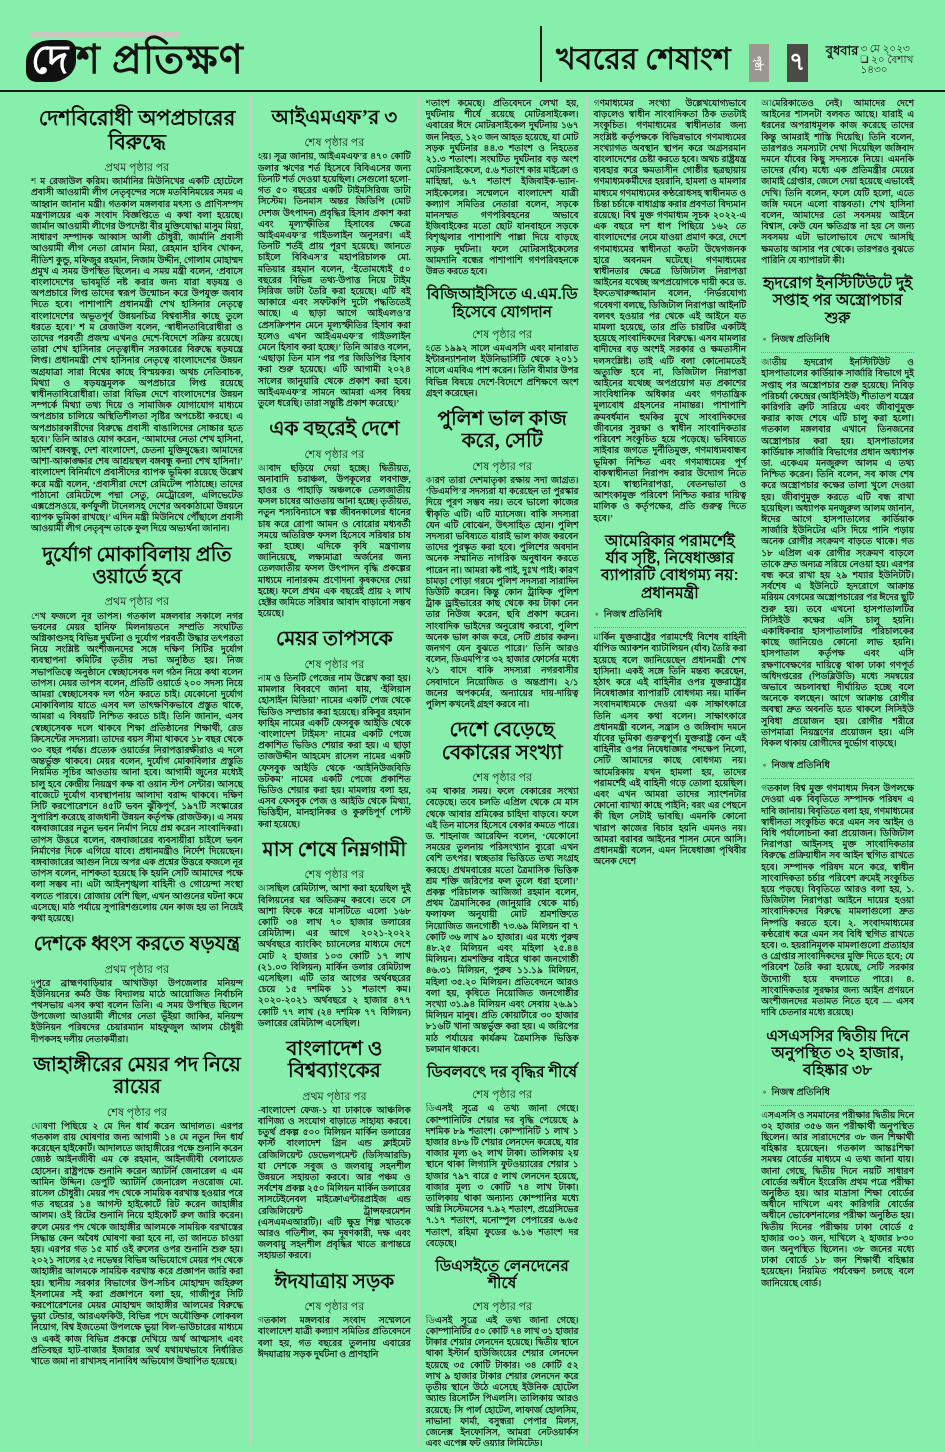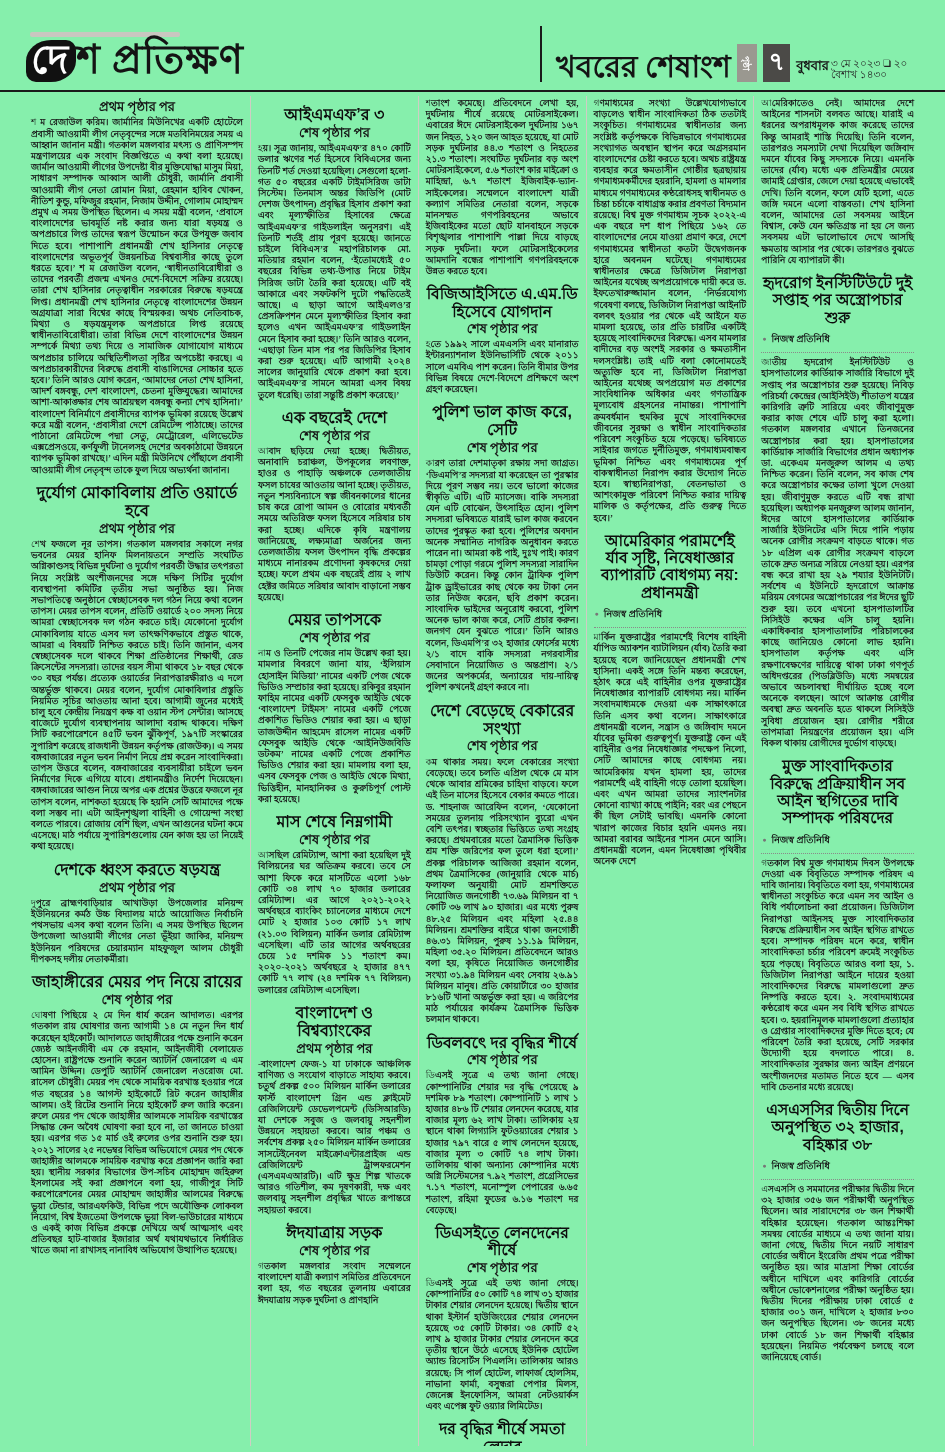--- a/index.html
+++ b/index.html
@@ -12,21 +12,21 @@
   .header{
     display:flex;align-items:flex-end;gap:14px;
     padding:16px 26px 8px 26px;border-bottom:2px solid #1a1a1a;
     height:66px;box-sizing:content-box;
   }
   .masthead{flex:0 0 500px;display:flex;flex-direction:column;justify-content:flex-end;}
   .tagline-bar{width:150px;height:5px;background:#c9c7c0;margin:0 0 3px 4px;border-radius:2px;}
   .masthead-title{font-size:40px;font-weight:900;line-height:1;letter-spacing:1px;white-space:nowrap;}
   .logo-mark{background:#111;color:#fff;border-radius:50% 10px 50% 10px;padding:0 7px 2px 5px;display:inline-block;}
   .vr{width:2px;background:#1a1a1a;height:56px;align-self:flex-end;}
-  .header-right{display:flex;align-items:flex-end;gap:6px;flex:1;}
+  .header-right{display:flex;align-items:flex-start;gap:18px;flex:1;}
   .section-title{font-size:30px;font-weight:900;white-space:nowrap;line-height:1;}
   .page-label-box{
     width:20px;height:38px;background:#9a9890;color:#fff;display:flex;align-items:center;justify-content:center;
     writing-mode:vertical-rl;font-size:9px;font-weight:bold;
   }
   .page-number-box{
     width:38px;height:38px;background:#4b4a47;color:#fff;display:flex;align-items:center;justify-content:center;
     font-size:25px;font-weight:900;
   }
   .dateblock{display:flex;gap:2px;padding-bottom:2px;}
@@ -39,24 +39,24 @@
   .col{overflow:hidden;height:100%;padding:2px 7px;border-right:1px solid #cfcdc4;}
   .col:last-child{border-right:none;}
   .col-1{flex:0 0 212px;}
   .col-n{flex:1 1 0;}
   article{margin:0 0 4px 0;}
   h2{
     font-family:"Liberation Sans","DejaVu Sans",sans-serif;
     text-align:center;font-weight:900;margin:8px 0 1px 0;line-height:1.12;color:#0c0c0c;
   }
   .h-lg{font-size:21px;}
-  .h-md{font-size:16px;}
+  .h-md{font-size:20px;font-family:Liberation Serif, serif;}
   .h-sm{font-size:15.5px;}
   .cont{
-    text-align:center;font-weight:bold;font-size:13px;line-height:1.1;margin:2px 0 3px 0;
+    text-align:center;font-weight:normal;font-size:11px;line-height:1.1;margin:8px 0 3px 0;
   }
   .reporter{
     display:flex;align-items:center;gap:5px;font-size:9.5px;font-weight:bold;
     padding:4px 1px 5px 1px;margin:2px 0 4px 0;border-bottom:1px dotted #8a8a8a;
   }
   .reporter .bullet{font-size:7px;color:#777;line-height:1;}
   .body{
     font-size:9px;line-height:11.2px;text-align:justify;margin:0 0 5px 0;
     word-break:break-word;hyphens:auto;color:#161616;font-weight:bold;
   }
@@ -81,20 +81,21 @@
         <span class="day">বুধবার</span>
         <span class="date">৩ মে ২০২৩ ❑ ২০ বৈশাখ ১৪৩০</span>
       </div>
     </div>
   </div>
 
   <div class="content">
 
     <div class="col col-1">
       <article>
+        <h2 class="h-lg">দেশবিরোধী অপপ্রচারের বিরুদ্ধে</h2>
         <div class="cont">প্রথম পৃষ্ঠার পর</div>
         <p class="body">শ ম রেজাউল করিম। জার্মানির মিউনিখের একটি হোটেলে প্রবাসী আওয়ামী লীগ নেতৃবৃন্দের সঙ্গে মতবিনিময়ের সময় এ আহ্বান জানান মন্ত্রী। গতকাল মঙ্গলবার মৎস্য ও প্রাণিসম্পদ মন্ত্রণালয়ের এক সংবাদ বিজ্ঞপ্তিতে এ কথা বলা হয়েছে। জার্মান আওয়ামী লীগের উপদেষ্টা বীর মুক্তিযোদ্ধা মাসুম মিয়া, সাধারণ সম্পাদক আব্বাস আলী চৌধুরী, জার্মানি প্রবাসী আওয়ামী লীগ নেতা রোমান মিয়া, রেহমান হাবিব খোকন, নীতিশ কুন্ডু, মফিজুর রহমান, নিজাম উদ্দীন, গোলাম মোহাম্মদ প্রমুখ এ সময় উপস্থিত ছিলেন। এ সময় মন্ত্রী বলেন, ‘প্রবাসে বাংলাদেশের ভাবমূর্তি নষ্ট করার জন্য যারা ষড়যন্ত্র ও অপপ্রচারে লিপ্ত তাদের স্বরূপ উন্মোচন করে উপযুক্ত জবাব দিতে হবে। পাশাপাশি প্রধানমন্ত্রী শেখ হাসিনার নেতৃত্বে বাংলাদেশের অভূতপূর্ব উন্নয়নচিত্র বিশ্ববাসীর কাছে তুলে ধরতে হবে।’ শ ম রেজাউল বলেন, ‘স্বাধীনতাবিরোধীরা ও তাদের পরবর্তী প্রজন্ম এখনও দেশে-বিদেশে সক্রিয় রয়েছে। তারা শেখ হাসিনার নেতৃত্বাধীন সরকারের বিরুদ্ধে ষড়যন্ত্রে লিপ্ত। প্রধানমন্ত্রী শেখ হাসিনার নেতৃত্বে বাংলাদেশের উন্নয়ন অগ্রযাত্রা সারা বিশ্বের কাছে বিস্ময়কর। অথচ নেতিবাচক, মিথ্যা ও ষড়যন্ত্রমূলক অপপ্রচারে লিপ্ত রয়েছে স্বাধীনতাবিরোধীরা। তারা বিভিন্ন দেশে বাংলাদেশের উন্নয়ন সম্পর্কে মিথ্যা তথ্য দিয়ে ও সামাজিক যোগাযোগ মাধ্যমে অপপ্রচার চালিয়ে অস্থিতিশীলতা সৃষ্টির অপচেষ্টা করছে। এ অপপ্রচারকারীদের বিরুদ্ধে প্রবাসী বাঙালিদের সোচ্চার হতে হবে।’ তিনি আরও যোগ করেন, ‘আমাদের নেতা শেখ হাসিনা, আদর্শ বঙ্গবন্ধু, দেশ বাংলাদেশ, চেতনা মুক্তিযুদ্ধের। আমাদের আশা-আকাঙ্ক্ষার শেষ আশ্রয়স্থল বঙ্গবন্ধু কন্যা শেখ হাসিনা।’ বাংলাদেশ বিনির্মাণে প্রবাসীদের ব্যাপক ভূমিকা রয়েছে উল্লেখ করে মন্ত্রী বলেন, ‘প্রবাসীরা দেশে রেমিটেন্স পাঠাচ্ছে। তাদের পাঠানো রেমিটেন্সে পদ্মা সেতু, মেট্রোরেল, এলিভেটেড এক্সপ্রেসওয়ে, কর্ণফুলী টানেলসহ দেশের অবকাঠামো উন্নয়নে ব্যাপক ভূমিকা রাখছে।’ এদিন মন্ত্রী মিউনিখে পৌঁছালে প্রবাসী আওয়ামী লীগ নেতৃবৃন্দ তাকে ফুল দিয়ে অভ্যর্থনা জানান।</p>
       </article>
       <article>
         <h2 class="h-md">দুর্যোগ মোকাবিলায় প্রতি ওয়ার্ডে হবে</h2>
         <div class="cont">প্রথম পৃষ্ঠার পর</div>
         <p class="body">শেখ ফজলে নূর তাপস। গতকাল মঙ্গলবার সকালে নগর ভবনের মেয়র হানিফ মিলনায়তনে সম্প্রতি সংঘটিত অগ্নিকাণ্ডসহ বিভিন্ন দুর্ঘটনা ও দুর্যোগ পরবর্তী উদ্ধার তৎপরতা নিয়ে সংশ্লিষ্ট অংশীজনদের সঙ্গে দক্ষিণ সিটির দুর্যোগ ব্যবস্থাপনা কমিটির তৃতীয় সভা অনুষ্ঠিত হয়। নিজ সভাপতিত্বে অনুষ্ঠানে স্বেচ্ছাসেবক দল গঠন নিয়ে কথা বলেন তাপস। মেয়র তাপস বলেন, প্রতিটি ওয়ার্ডে ২০০ সদস্য নিয়ে আমরা স্বেচ্ছাসেবক দল গঠন করতে চাই। যেকোনো দুর্যোগ মোকাবিলায় যাতে এসব দল তাৎক্ষণিকভাবে প্রস্তুত থাকে, আমরা এ বিষয়টি নিশ্চিত করতে চাই। তিনি জানান, এসব স্বেচ্ছাসেবক দলে থাকবে শিক্ষা প্রতিষ্ঠানের শিক্ষার্থী, রেড ক্রিসেন্টের সদস্যরা। তাদের বয়স সীমা থাকবে ১৮ বছর থেকে ৩০ বছর পর্যন্ত। প্রত্যেক ওয়ার্ডের নিরাপত্তারক্ষীরাও এ দলে অন্তর্ভুক্ত থাকবে। মেয়র বলেন, দুর্যোগ মোকাবিলার প্রস্তুতি নিয়মিত সূচির আওতায় আনা হবে। আগামী জুনের মধ্যেই চালু হবে কেন্দ্রীয় নিয়ন্ত্রণ কক্ষ বা ওয়ান স্টপ সেন্টার। আসছে বাজেটে দুর্যোগ ব্যবস্থাপনায় আলাদা বরাদ্দ থাকবে। দক্ষিণ সিটি করপোরেশনে ৪৫টি ভবন ঝুঁকিপূর্ণ, ১৯৭টি সংস্কারের সুপারিশ করেছে রাজধানী উন্নয়ন কর্তৃপক্ষ (রাজউক)। এ সময় বঙ্গবাজারের নতুন ভবন নির্মাণ নিয়ে প্রশ্ন করেন সাংবাদিকরা। তাপস উত্তরে বলেন, বঙ্গবাজারের ব্যবসায়ীরা চাইলে ভবন নির্মাণের দিকে এগিয়ে যাবে। প্রধানমন্ত্রীও নির্দেশ দিয়েছেন। বঙ্গবাজারের আগুন নিয়ে অপর এক প্রশ্নের উত্তরে ফজলে নূর তাপস বলেন, নাশকতা হয়েছে কি হয়নি সেটি আমাদের পক্ষে বলা সম্ভব না। এটা আইনশৃঙ্খলা বাহিনী ও গোয়েন্দা সংস্থা বলতে পারবে। রোজায় বেশি ছিল, এখন আগুনের ঘটনা কমে এসেছে। মাঠ পর্যায়ে সুপারিশগুলোয় যেন কাজ হয় তা নিয়েই কথা হয়েছে।</p>
       </article>
       <article>
         <h2 class="h-md">দেশকে ধ্বংস করতে ষড়যন্ত্র</h2>
@@ -197,21 +198,20 @@
       </article>
       <article>
         <h2 class="h-sm">হৃদরোগ ইনস্টিটিউটে দুই সপ্তাহ পর অস্ত্রোপচার শুরু</h2>
         <div class="reporter">
             <span class="bullet">●</span>
             <span>নিজস্ব প্রতিনিধি</span>
           </div>
         <p class="body">জাতীয় হৃদরোগ ইনস্টিটিউট ও হাসপাতালের কার্ডিয়াক সার্জারি বিভাগে দুই সপ্তাহ পর অস্ত্রোপচার শুরু হয়েছে। নিবিড় পরিচর্যা কেন্দ্রের (আইসিইউ) শীতাতপ যন্ত্রের কারিগরি ত্রুটি সারিয়ে এবং জীবাণুমুক্ত করার কাজ শেষে এটি চালু করা হলো। গতকাল মঙ্গলবার এখানে তিনজনের অস্ত্রোপচার করা হয়। হাসপাতালের কার্ডিয়াক সার্জারি বিভাগের প্রধান অধ্যাপক ডা. একেএম মনজুরুল আলম এ তথ্য নিশ্চিত করেন। তিনি বলেন, সব কাজ শেষ করে অস্ত্রোপচার কক্ষের তালা খুলে দেওয়া হয়। জীবাণুমুক্ত করতে এটি বন্ধ রাখা হয়েছিল। অধ্যাপক মনজুরুল আলম জানান, ঈদের আগে হাসপাতালের কার্ডিয়াক সার্জারি ইউনিটের এসি দিয়ে পানি পড়ায় অনেক রোগীর সংক্রমণ বাড়তে থাকে। গত ১৮ এপ্রিল এক রোগীর সংক্রমণ বাড়লে তাকে দ্রুত অন্যত্র সরিয়ে নেওয়া হয়। এরপর বন্ধ করে রাখা হয় ২৯ শয্যার ইউনিটটি। সর্বশেষ এ ইউনিটে হৃদরোগে আক্রান্ত মরিয়ম বেগমের অস্ত্রোপচারের পর ঈদের ছুটি শুরু হয়। তবে এখনো হাসপাতালটির সিসিইউ কক্ষের এসি চালু হয়নি। একাধিকবার হাসপাতালটির পরিচালকের কাছে জানিয়েও কোনো লাভ হয়নি। হাসপাতাল কর্তৃপক্ষ এবং এসি রক্ষণাবেক্ষণের দায়িত্বে থাকা ঢাকা গণপূর্ত অধিদপ্তরের (পিডব্লিউডি) মধ্যে সমন্বয়ের অভাবে অচলাবস্থা দীর্ঘায়িত হচ্ছে বলে অনেকে বলছেন। আগে আক্রান্ত রোগীর অবস্থা দ্রুত অবনতি হতে থাকলে সিসিইউ সুবিধা প্রয়োজন হয়। রোগীর শরীরে তাপমাত্রা নিয়ন্ত্রণের প্রয়োজন হয়। এসি বিকল থাকায় রোগীদের দুর্ভোগ বাড়ছে।</p>
       </article>
       <article>
-        <h2 class="h-sm">মুক্ত সাংবাদিকতার বিরুদ্ধে প্রক্রিয়াধীন সব আইন স্থগিতের দাবি সম্পাদক পরিষদের</h2>
         <div class="reporter">
             <span class="bullet">●</span>
             <span>নিজস্ব প্রতিনিধি</span>
           </div>
         <p class="body">গতকাল বিশ্ব মুক্ত গণমাধ্যম দিবস উপলক্ষে দেওয়া এক বিবৃতিতে সম্পাদক পরিষদ এ দাবি জানায়। বিবৃতিতে বলা হয়, গণমাধ্যমের স্বাধীনতা সংকুচিত করে এমন সব আইন ও বিধি পর্যালোচনা করা প্রয়োজন। ডিজিটাল নিরাপত্তা আইনসহ মুক্ত সাংবাদিকতার বিরুদ্ধে প্রক্রিয়াধীন সব আইন স্থগিত রাখতে হবে। সম্পাদক পরিষদ মনে করে, স্বাধীন সাংবাদিকতা চর্চার পরিবেশ ক্রমেই সংকুচিত হয়ে পড়ছে। বিবৃতিতে আরও বলা হয়, ১. ডিজিটাল নিরাপত্তা আইনে দায়ের হওয়া সাংবাদিকদের বিরুদ্ধে মামলাগুলো দ্রুত নিষ্পত্তি করতে হবে। ২. সংবাদমাধ্যমের কণ্ঠরোধ করে এমন সব বিধি স্থগিত রাখতে হবে। ৩. হয়রানিমূলক মামলাগুলো প্রত্যাহার ও গ্রেপ্তার সাংবাদিকদের মুক্তি দিতে হবে; যে পরিবেশ তৈরি করা হয়েছে, সেটি সরকার উদ্যোগী হয়ে বদলাতে পারে। ৪. সাংবাদিকতার সুরক্ষার জন্য আইন প্রণয়নে অংশীজনদের মতামত নিতে হবে — এসব দাবি চেতনার মধ্যে রয়েছে।</p>
       </article>
       <article>
         <h2 class="h-sm">এসএসসির দ্বিতীয় দিনে অনুপস্থিত ৩২ হাজার, বহিষ্কার ৩৮</h2>
         <div class="reporter">
             <span class="bullet">●</span>

